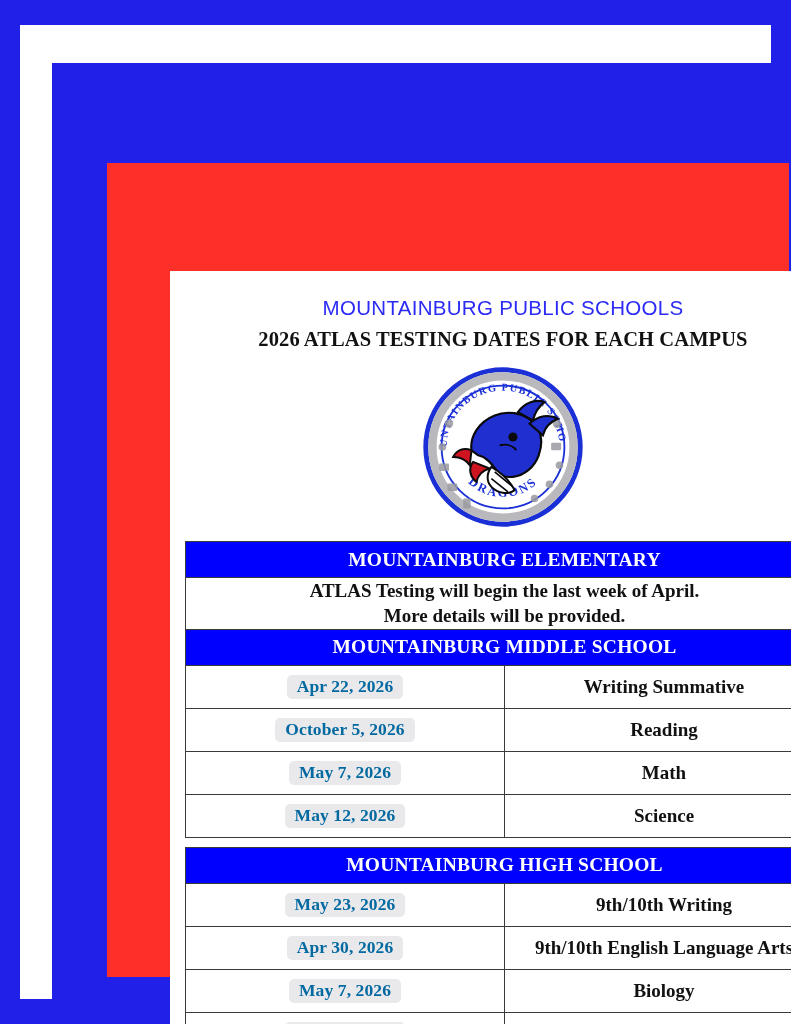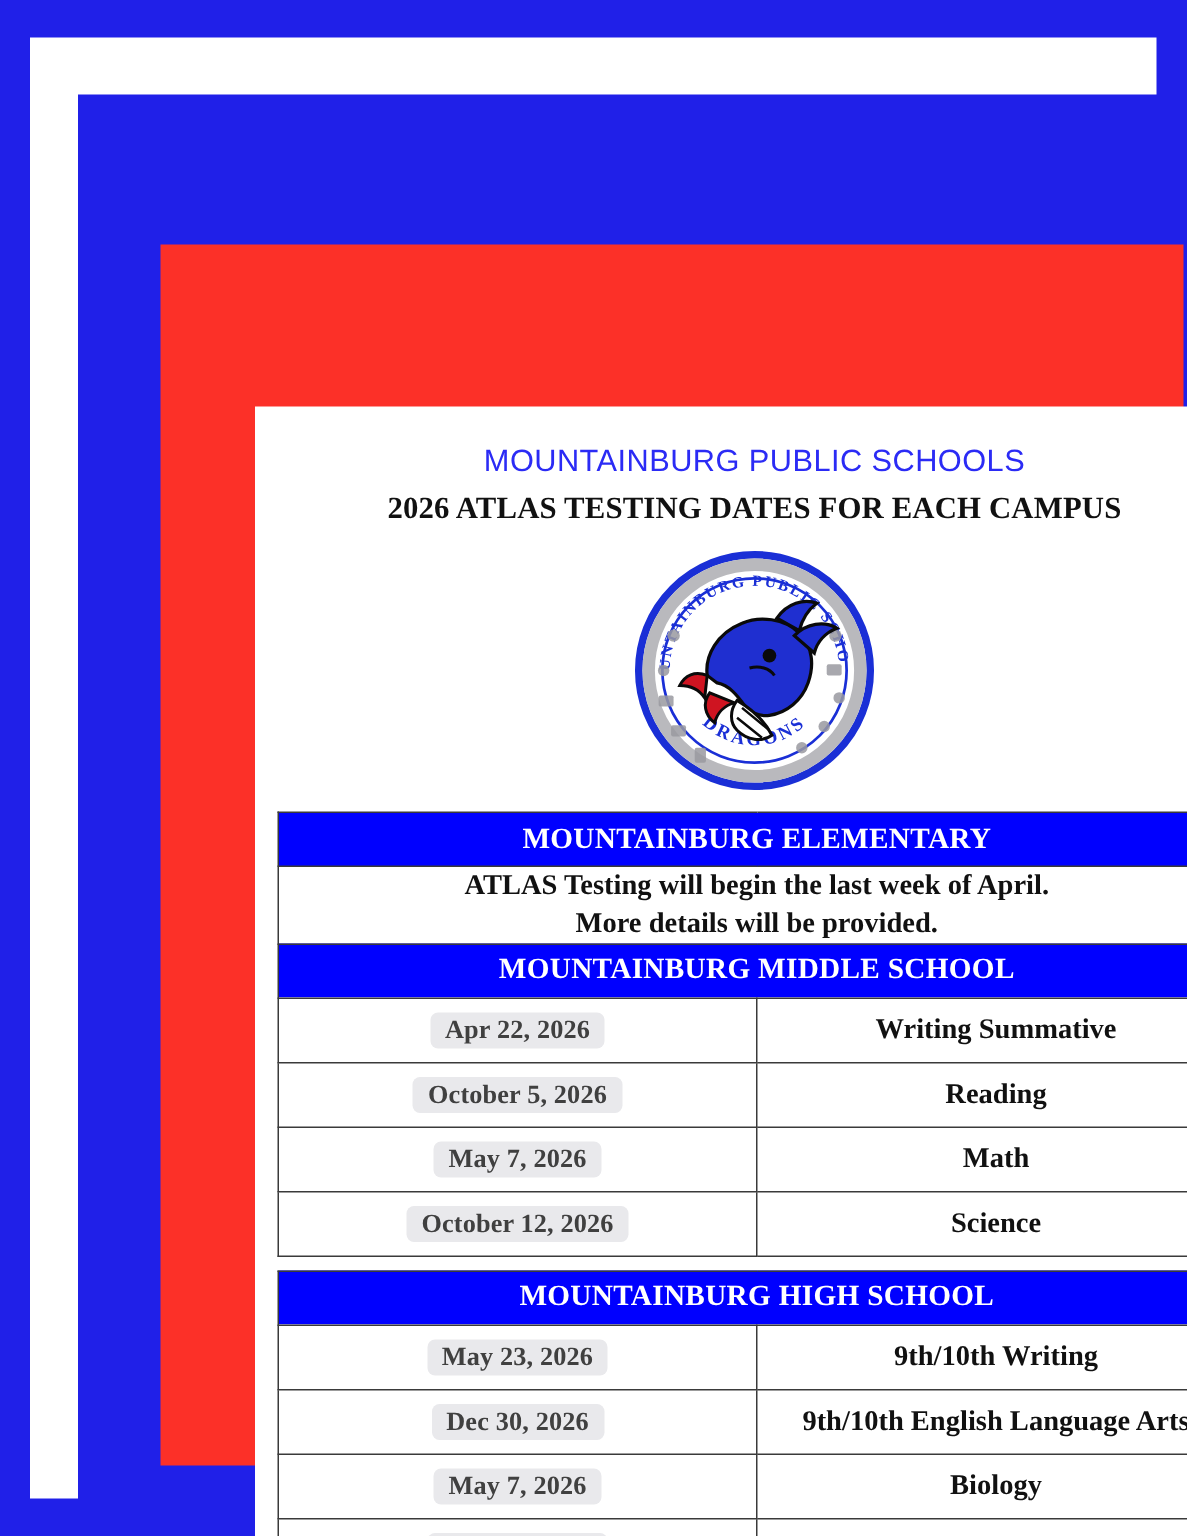--- a/index.html
+++ b/index.html
@@ -137,21 +137,21 @@
     color: #111111;
     background: #ffffff;
   }
   .date-chip {
     display: inline-block;
     background: #e9e9ec;
     border-radius: 5px;
     padding: 1px 10px 2px;
     font-weight: bold;
     font-size: 17.5px;
-    color: #404040;
+    color: #0369a1;
     letter-spacing: 0.1px;
   }
   .spacer-row td {
     border: none;
     height: 9px;
     background: #ffffff;
   }
 </style>
 </head>
 <body>
@@ -245,41 +245,41 @@
                   <td class="subj-cell">Reading</td>
                 </tr>
                 <tr>
                   <td class="date-cell">
                     <span class="date-chip">May 7, 2026</span>
                   </td>
                   <td class="subj-cell">Math</td>
                 </tr>
                 <tr>
                   <td class="date-cell">
-                    <span class="date-chip">October 12, 2026</span>
+                    <span class="date-chip">May 12, 2026</span>
                   </td>
                   <td class="subj-cell">Science</td>
                 </tr>
 
                 <tr class="spacer-row">
                   <td colspan="2"></td>
                 </tr>
 
                 <tr>
                   <td class="band" colspan="2">MOUNTAINBURG HIGH SCHOOL</td>
                 </tr>
                 <tr>
                   <td class="date-cell">
                     <span class="date-chip">May 23, 2026</span>
                   </td>
                   <td class="subj-cell">9th/10th Writing</td>
                 </tr>
                 <tr>
                   <td class="date-cell">
-                    <span class="date-chip">Dec 30, 2026</span>
+                    <span class="date-chip">Apr 30, 2026</span>
                   </td>
                   <td class="subj-cell">9th/10th English Language Arts</td>
                 </tr>
                 <tr>
                   <td class="date-cell">
                     <span class="date-chip">May 7, 2026</span>
                   </td>
                   <td class="subj-cell">Biology</td>
                 </tr>
                 <tr>

